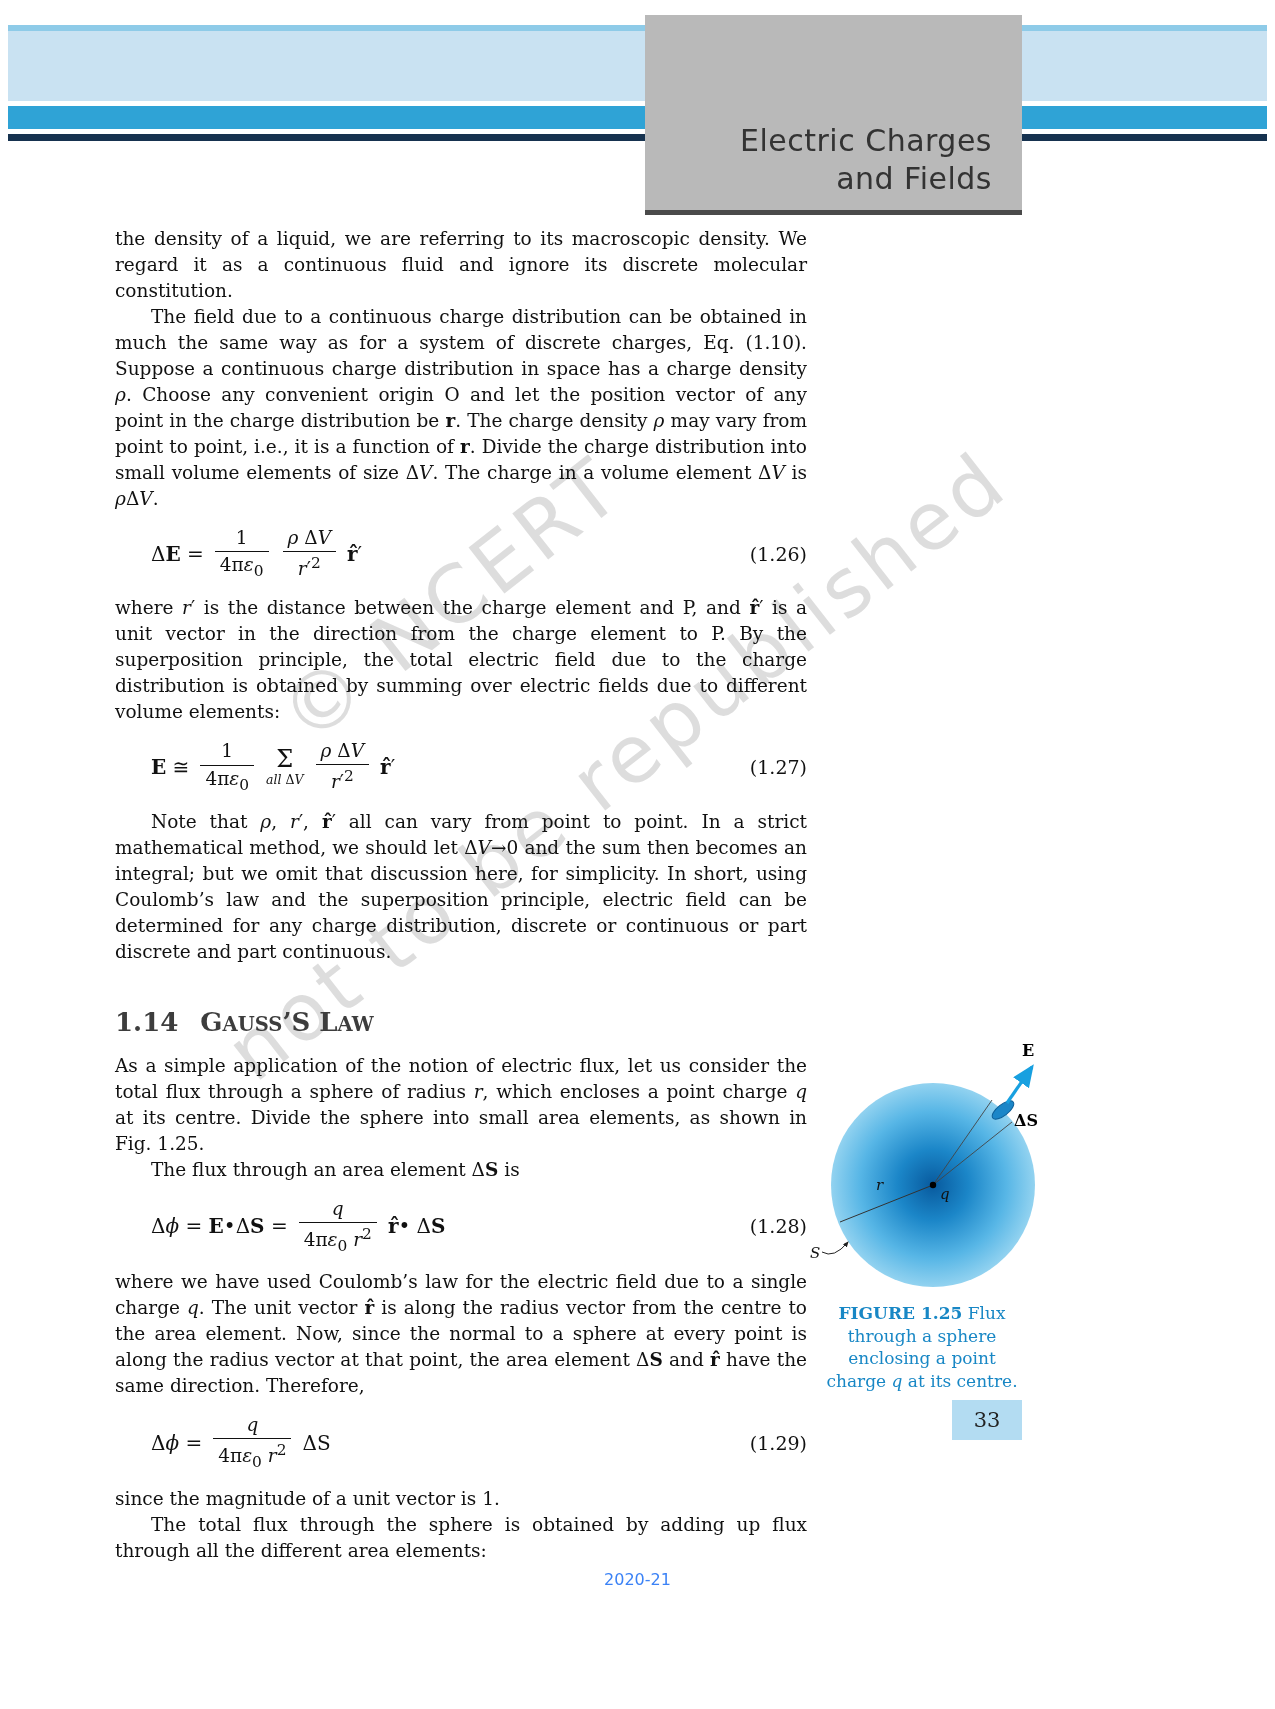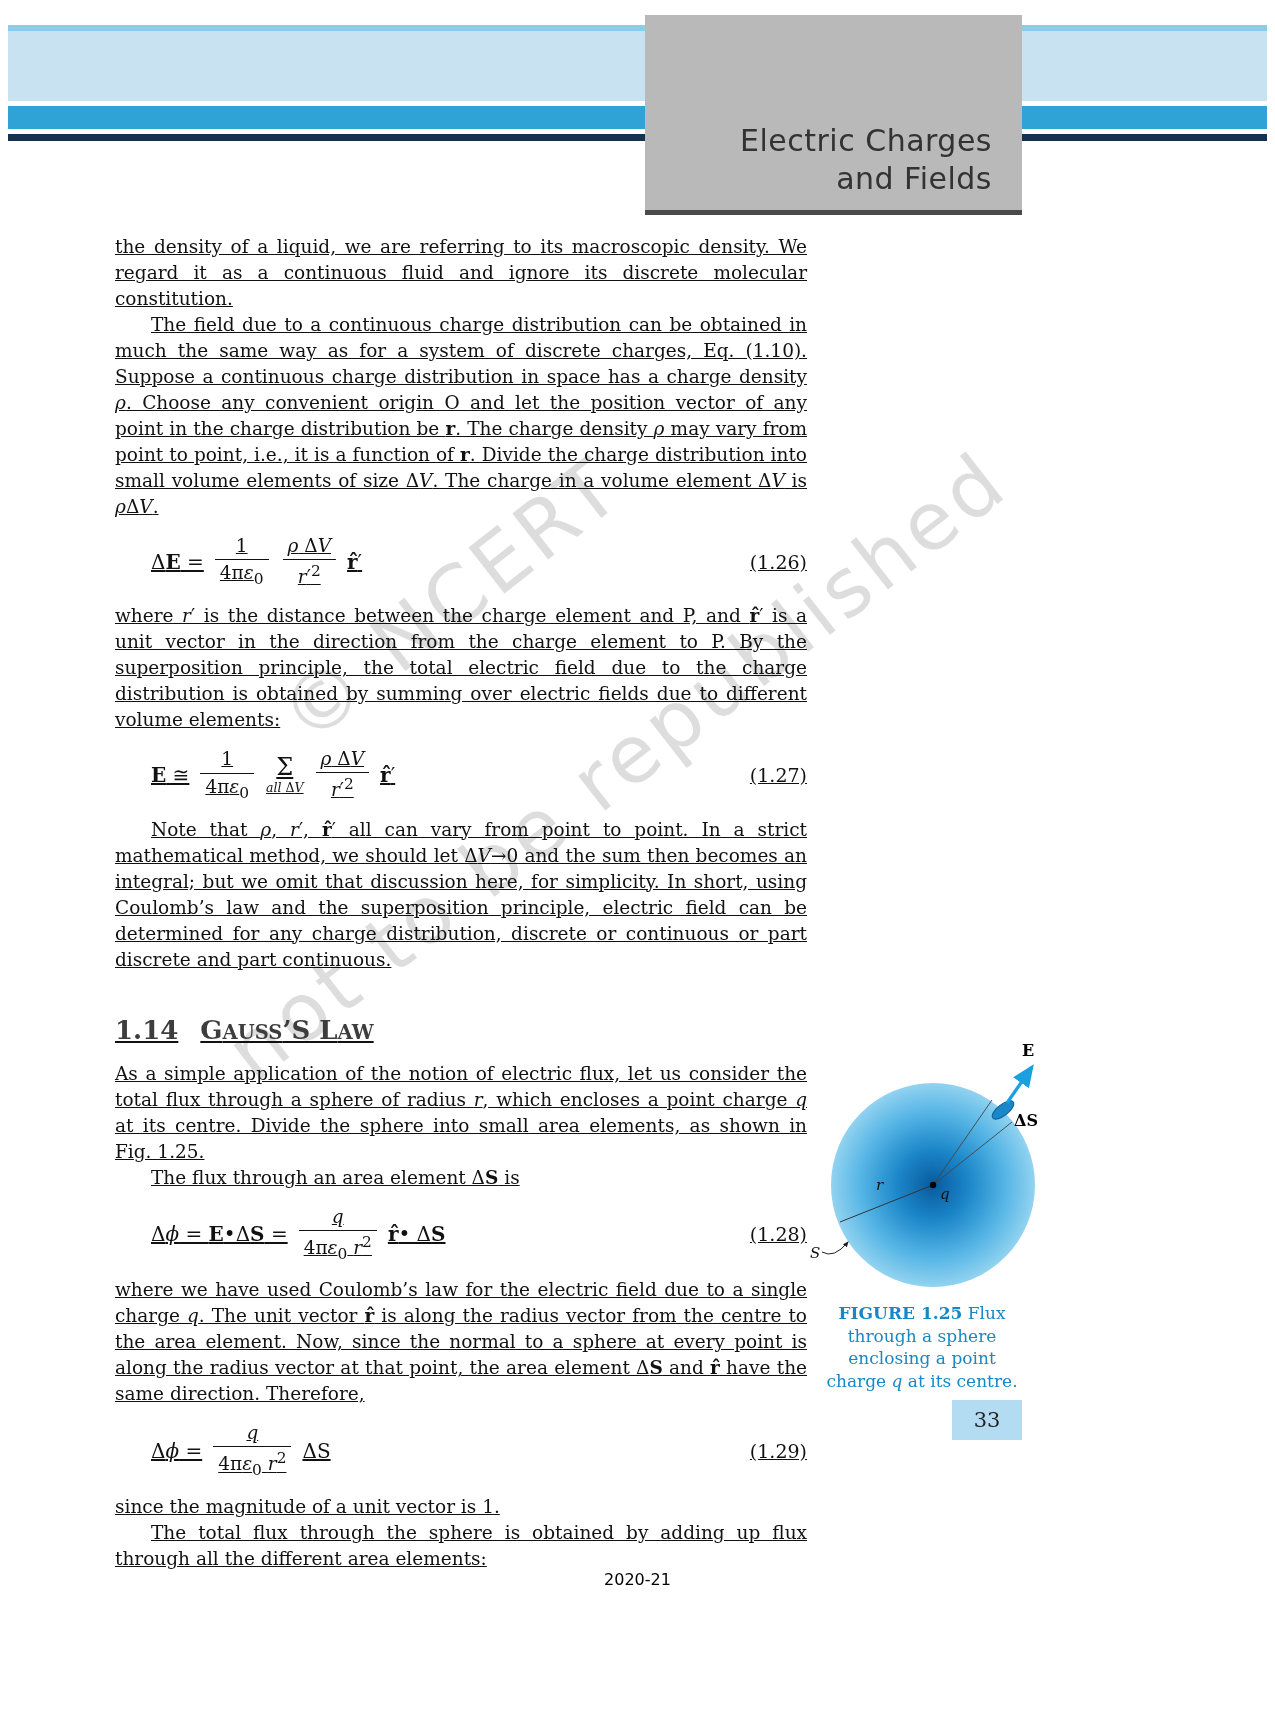--- a/index.html
+++ b/index.html
@@ -24,21 +24,21 @@
     color:#333; text-align:right; letter-spacing:0.5px; }
 
   
   .watermark { position:absolute; left:60px; top:500px; width:1000px; z-index:0;
     transform:rotate(-38deg); color:var(--watermark,#b5b5b5); opacity:0.45;
     font-family:"DejaVu Sans", sans-serif; font-size:80px; letter-spacing:5px; white-space:nowrap; }
   .watermark .w1 { margin-left:250px; }
   .watermark .w2 { margin-top:140px; }
 
   
-  .main { position:absolute; left:115px; top:234px; width:692px; z-index:2;text-decoration:underline; }
+  .main { position:absolute; left:115px; top:226px; width:692px; z-index:2; }
   p.para { font-size:18.5px; line-height:26px; text-align:justify; }
   p.ind  { text-indent:36px; }
 
   .equation { display:flex; align-items:center; margin:13px 0 13px 36px; font-size:20px; }
   .frac { display:inline-flex; flex-direction:column; text-align:center; margin:0 7px;
     font-size:18.5px; line-height:1.3; }
   .frac .den { border-top:1.6px solid #111; }
   .frac .num, .frac .den { padding:1px 5px; }
   .sum { display:inline-flex; flex-direction:column; align-items:center; margin:0 5px; line-height:1; }
   .sum .sigma { font-size:24px; }
@@ -59,21 +59,21 @@
   .t-it   { font-style:italic; font-size:15px; fill:#111; }
   .t-bold { font-weight:bold; font-size:16px; fill:#000; }
   .fig-caption { position:absolute; left:818px; top:1302px; width:208px; text-align:center;
     color:var(--caption-blue,#1887c5); font-size:17px; line-height:22.5px; z-index:2; }
 
   .pagenum { position:absolute; left:952px; top:1400px; width:70px; height:40px;
     background:var(--pagenum-bg,#b3dcf2); display:flex; align-items:center; justify-content:center;
     font-size:21px; color:#222; z-index:2; }
 
   .footer { position:absolute; left:0; right:0; top:1570px; text-align:center;
-    font-family:"DejaVu Sans", sans-serif; font-size:16px; color:#000000; z-index:2; }
+    font-family:"DejaVu Sans", sans-serif; font-size:16px; color:#3b82f6; z-index:2; }
 </style>
 </head>
 <body>
 
 <div class="band-light"></div>
 <div class="band-cyan"></div>
 <div class="band-navy"></div>
 
 <div class="chapter-box">
   <div class="chapter-title">

